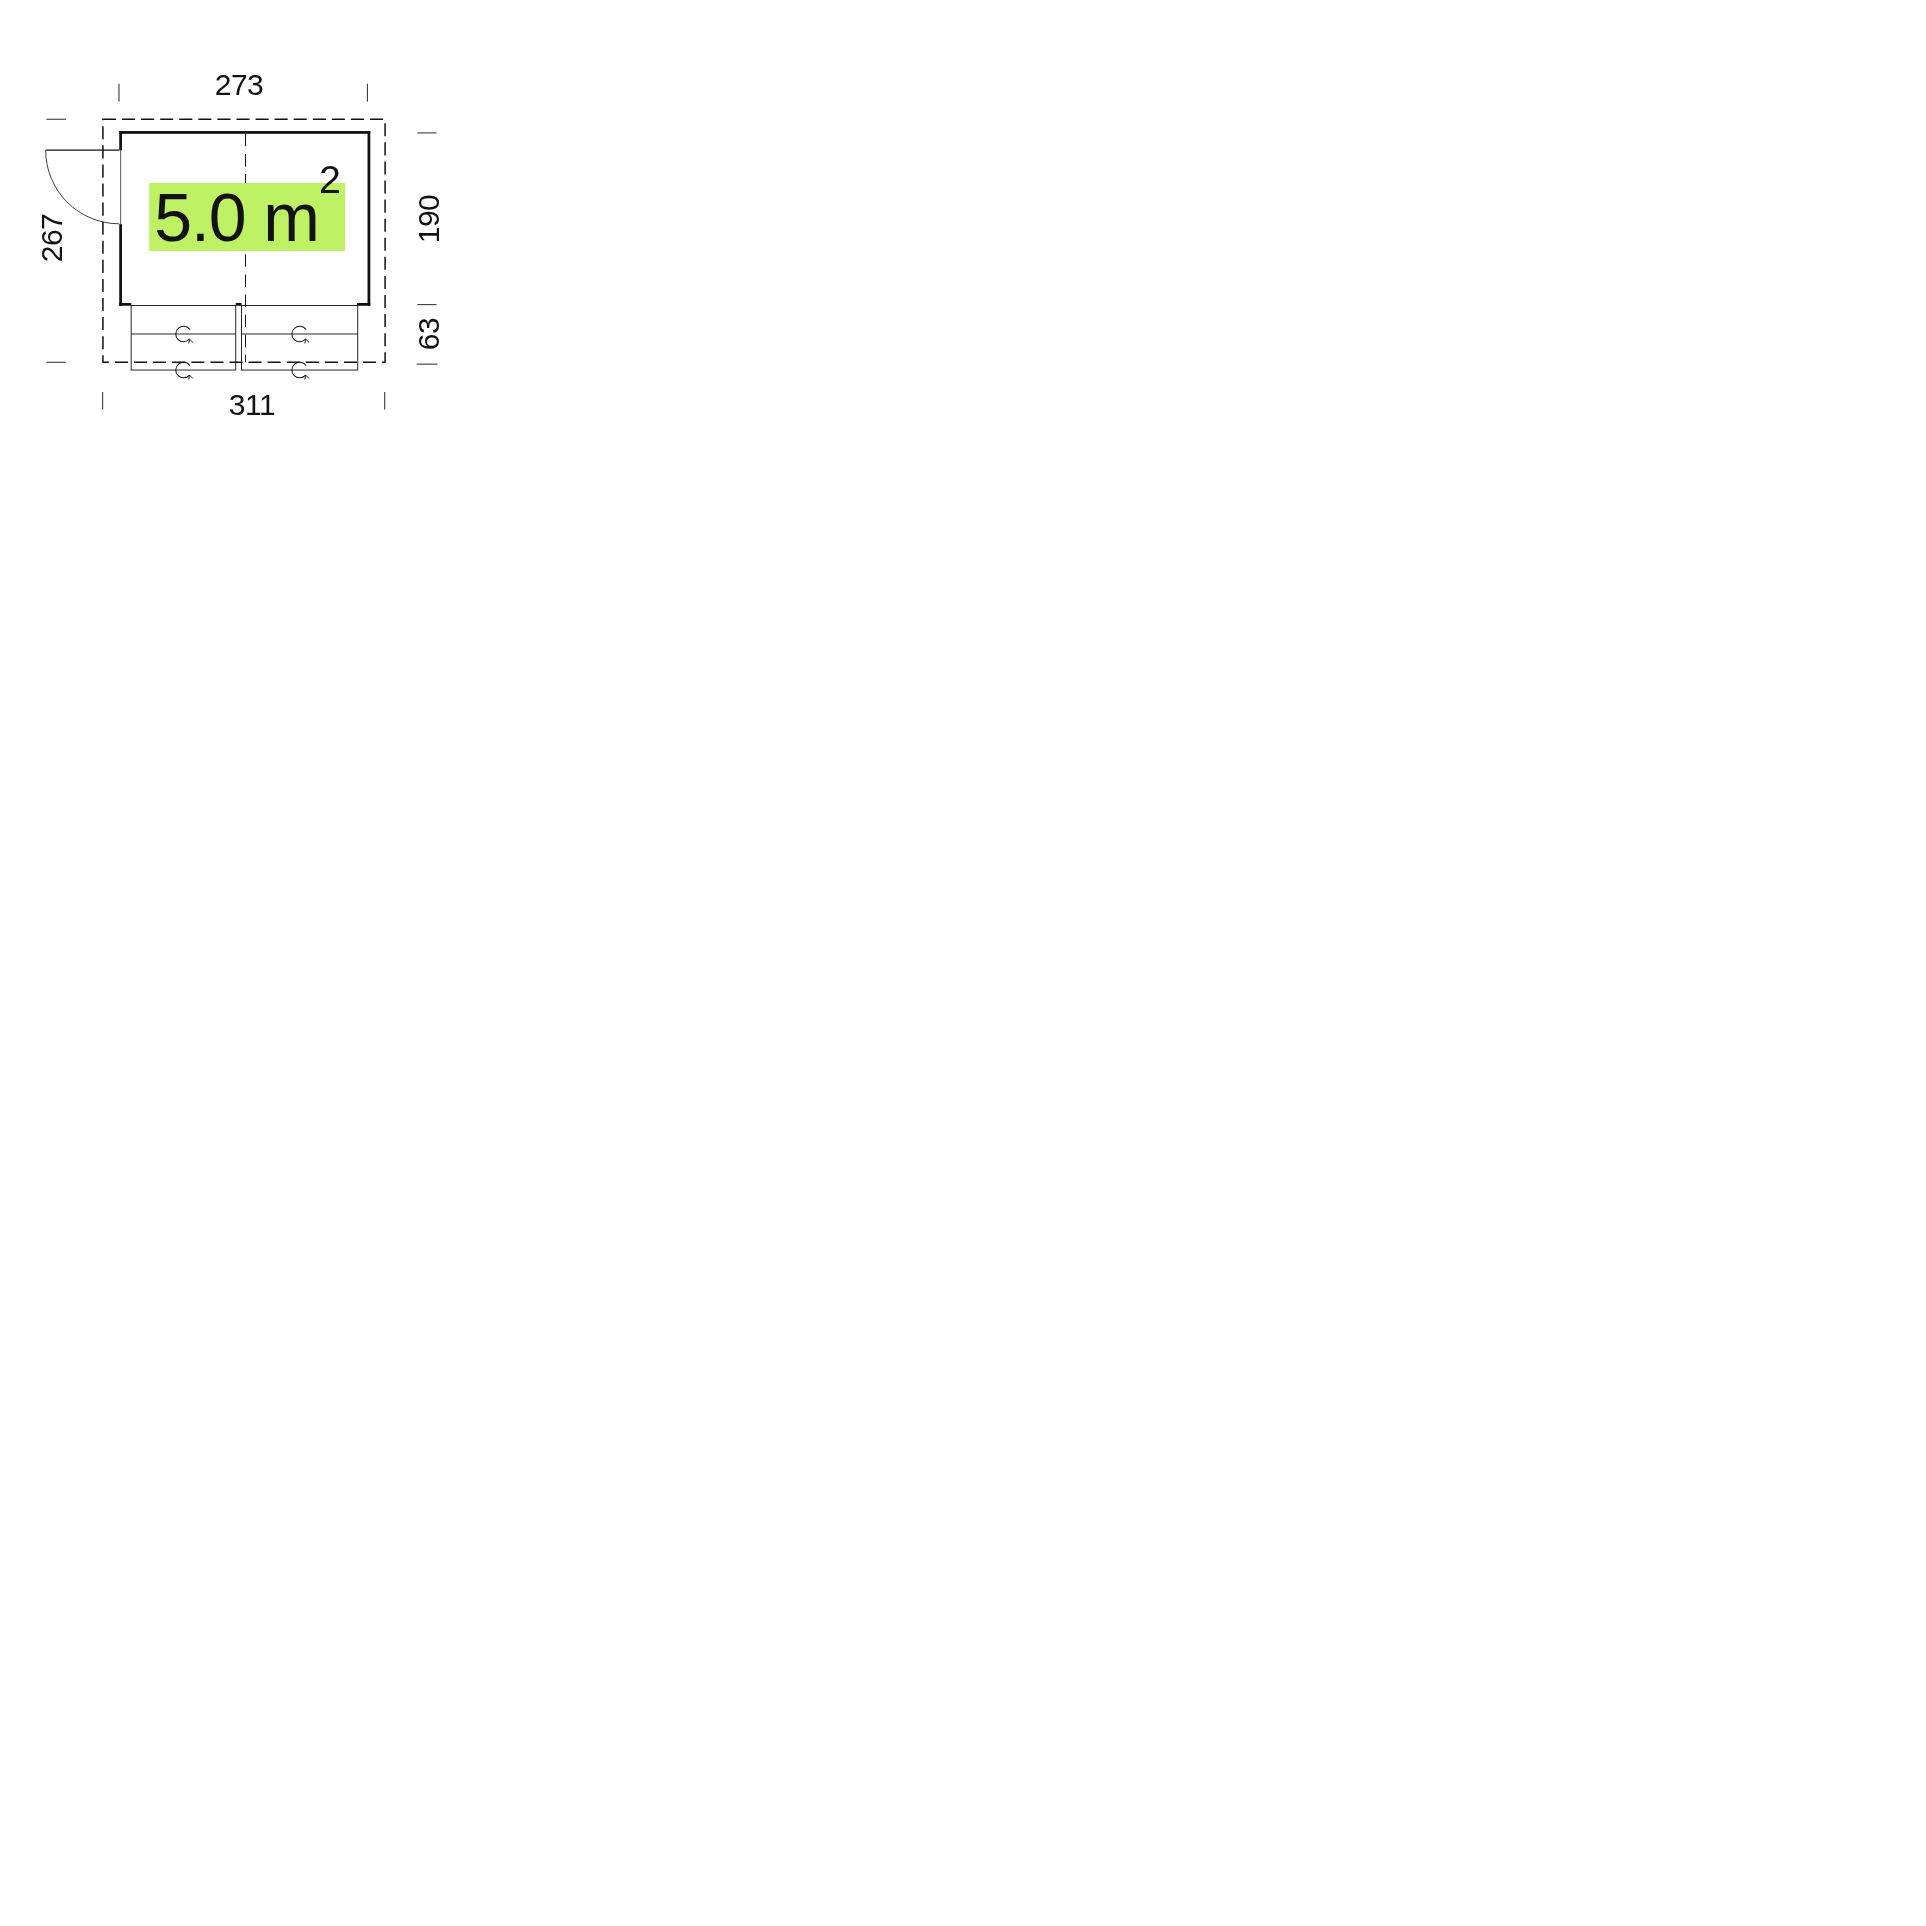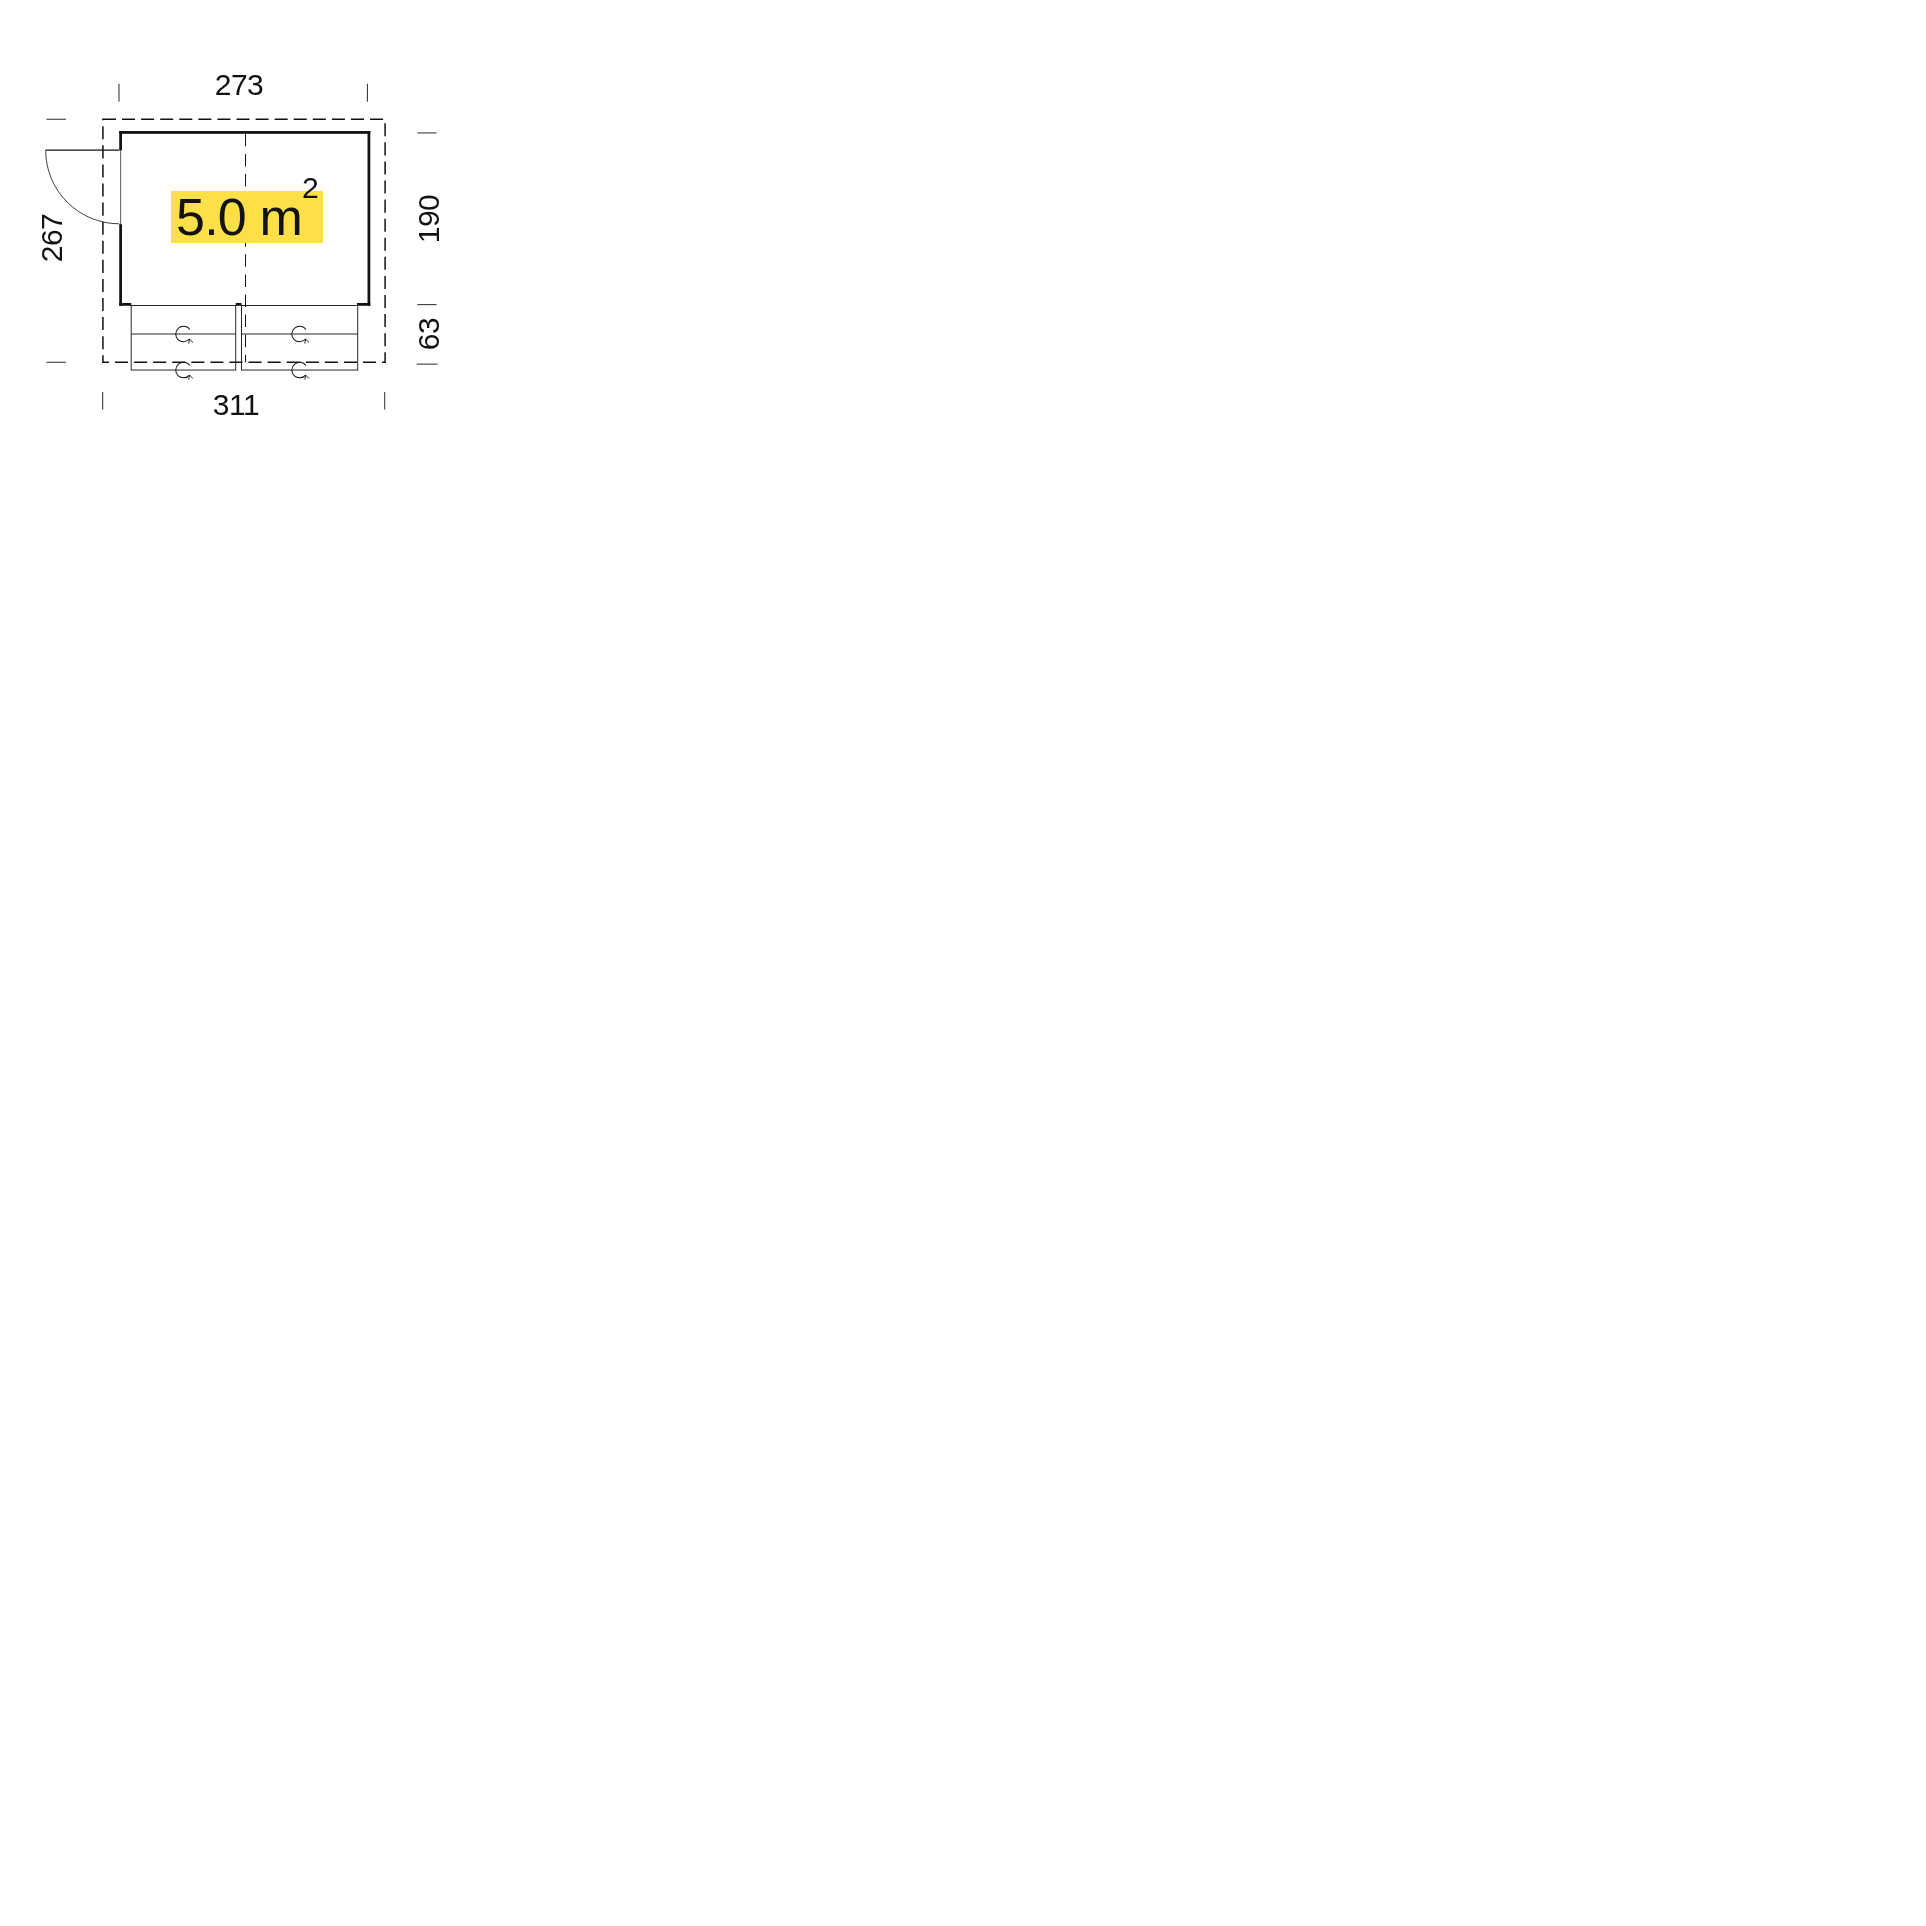--- a/index.html
+++ b/index.html
@@ -30,22 +30,22 @@
     letter-spacing: -0.015em;
     line-height: 1;
   }
   .label.dim {
     font-size: 30px;
   }
   .label.vert {
     transform: translate(-50%, -50%) rotate(-90deg);
   }
   .label.area {
-    font-size: 52px;
-    background: #fde047;
+    font-size: 68px;
+    background: #bef264;
     padding: 0 5px;
   }
   .label.area .unit {
     margin-left: 0.26em;
   }
   .label.area sup {
     font-size: 58%;
     position: relative;
     top: -0.62em;
     line-height: 0;
@@ -115,19 +115,19 @@
   </svg>
 
   <div class="label dim" style="left:239px; top:85px">273</div>
 
   <div class="label dim vert" style="left:52px; top:238px">267</div>
 
   <div class="label dim vert" style="left:429px; top:219px">190</div>
 
   <div class="label dim vert" style="left:429px; top:334px">63</div>
 
-  <div class="label dim" style="left:236px; top:405px">311</div>
+  <div class="label dim" style="left:252px; top:405px">311</div>
 
   <div class="label area" style="left:247px; top:217px">
     <span>5.0</span><span class="unit">m</span><sup>2</sup>
   </div>
 </div>
 
 
 </body></html>

